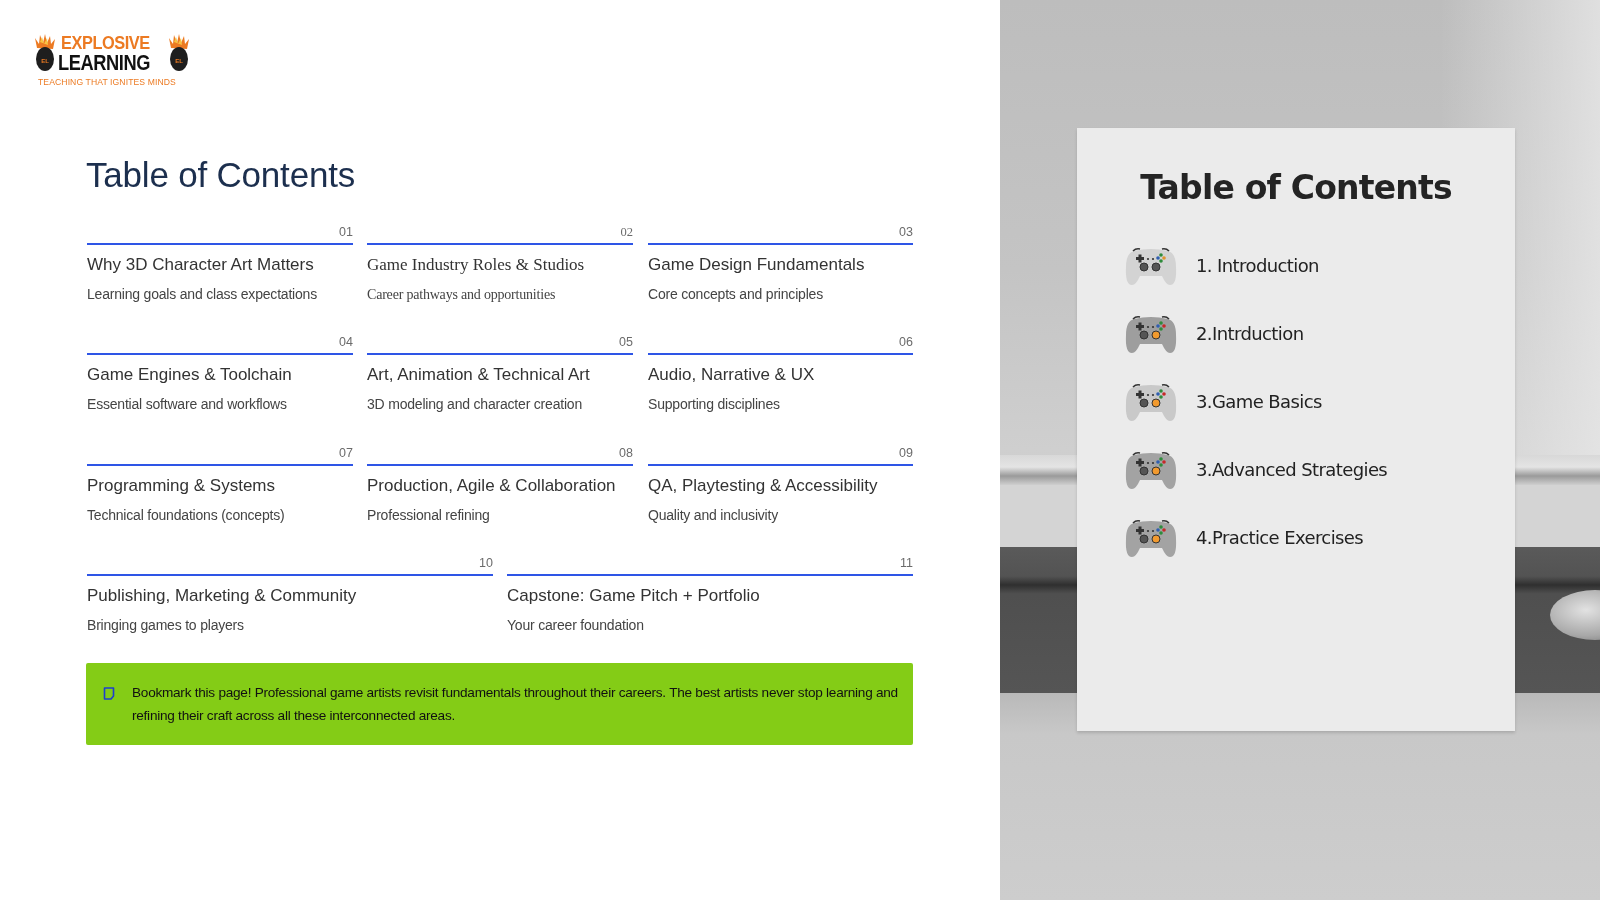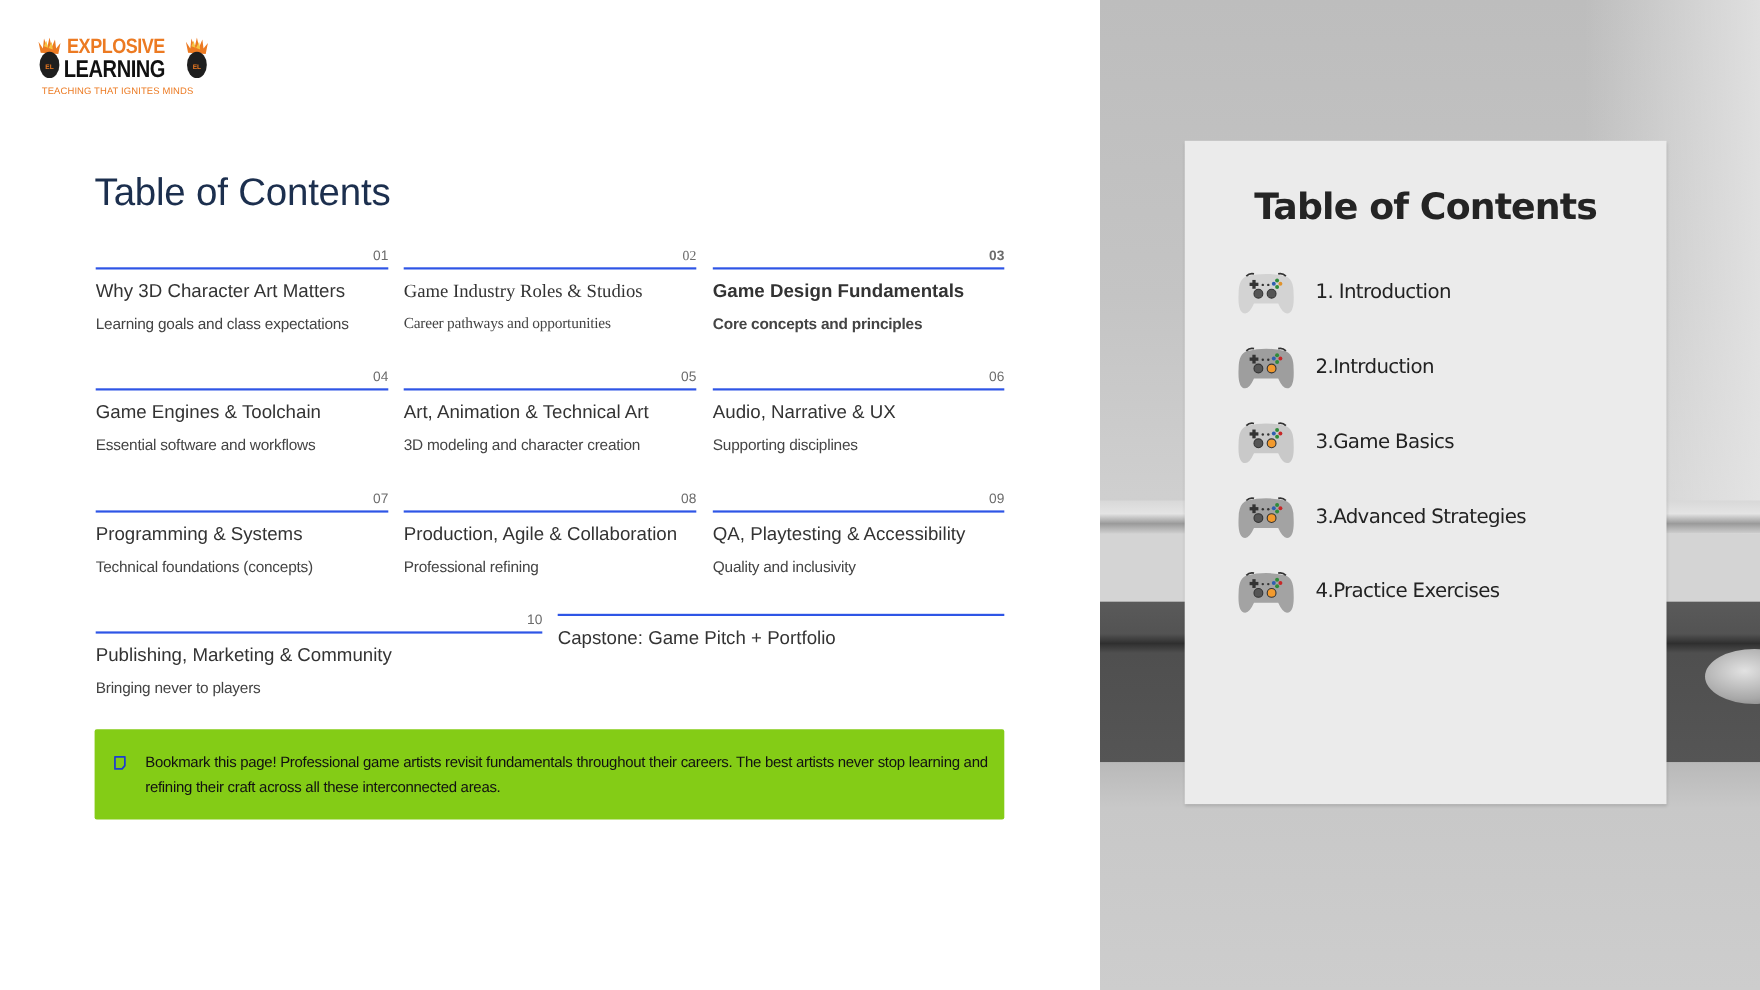--- a/index.html
+++ b/index.html
@@ -83,21 +83,21 @@
   <div class="rule"></div>
   <div class="stitle">Why 3D Character Art Matters</div>
   <div class="sdesc">Learning goals and class expectations</div>
 </div>
 <div class="section" style="left:367px; top:224px; width:266px;font-family:Liberation Serif, serif;">
   <div class="num">02</div>
   <div class="rule"></div>
   <div class="stitle">Game Industry Roles &amp; Studios</div>
   <div class="sdesc">Career pathways and opportunities</div>
 </div>
-<div class="section" style="left:648px; top:224px; width:265px;font-weight:bold;">
+<div class="section" style="left:648px; top:224px; width:265px;">
   <div class="num">03</div>
   <div class="rule"></div>
   <div class="stitle">Game Design Fundamentals</div>
   <div class="sdesc">Core concepts and principles</div>
 </div>
 
 <div class="section" style="left:87px; top:334px; width:266px;">
   <div class="num">04</div>
   <div class="rule"></div>
   <div class="stitle">Game Engines &amp; Toolchain</div>
@@ -132,25 +132,27 @@
   <div class="num">09</div>
   <div class="rule"></div>
   <div class="stitle">QA, Playtesting &amp; Accessibility</div>
   <div class="sdesc">Quality and inclusivity</div>
 </div>
 
 <div class="section" style="left:87px; top:555px; width:406px;">
   <div class="num">10</div>
   <div class="rule"></div>
   <div class="stitle">Publishing, Marketing &amp; Community</div>
-  <div class="sdesc">Bringing never to players</div>
+  <div class="sdesc">Bringing games to players</div>
 </div>
 <div class="section" style="left:507px; top:555px; width:406px;">
+  <div class="num">11</div>
   <div class="rule"></div>
   <div class="stitle">Capstone: Game Pitch + Portfolio</div>
+  <div class="sdesc">Your career foundation</div>
 </div>
 
 <div class="callout">
   <svg class="icon" viewBox="0 0 12 13">
     <path d="M1.5 1 H10.5 V9 L8 12 H1.5 Z" fill="none" stroke="#1d3fd0" stroke-width="1.6" stroke-linejoin="round"></path>
   </svg>
   <div class="text">Bookmark this page! Professional game artists revisit fundamentals throughout their careers. The best artists never stop learning and refining their craft across all these interconnected areas.</div>
 </div>
 
 <div class="photo">

